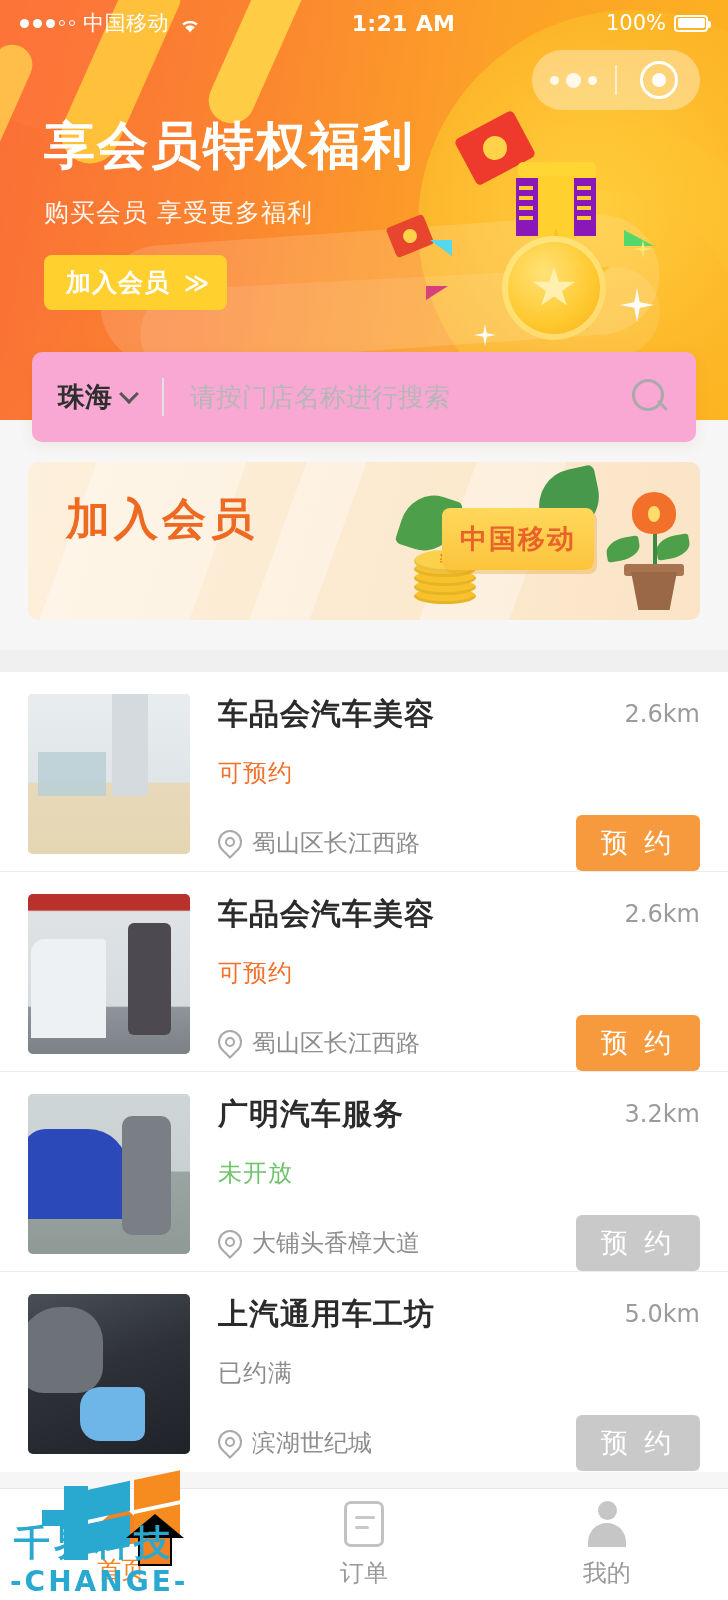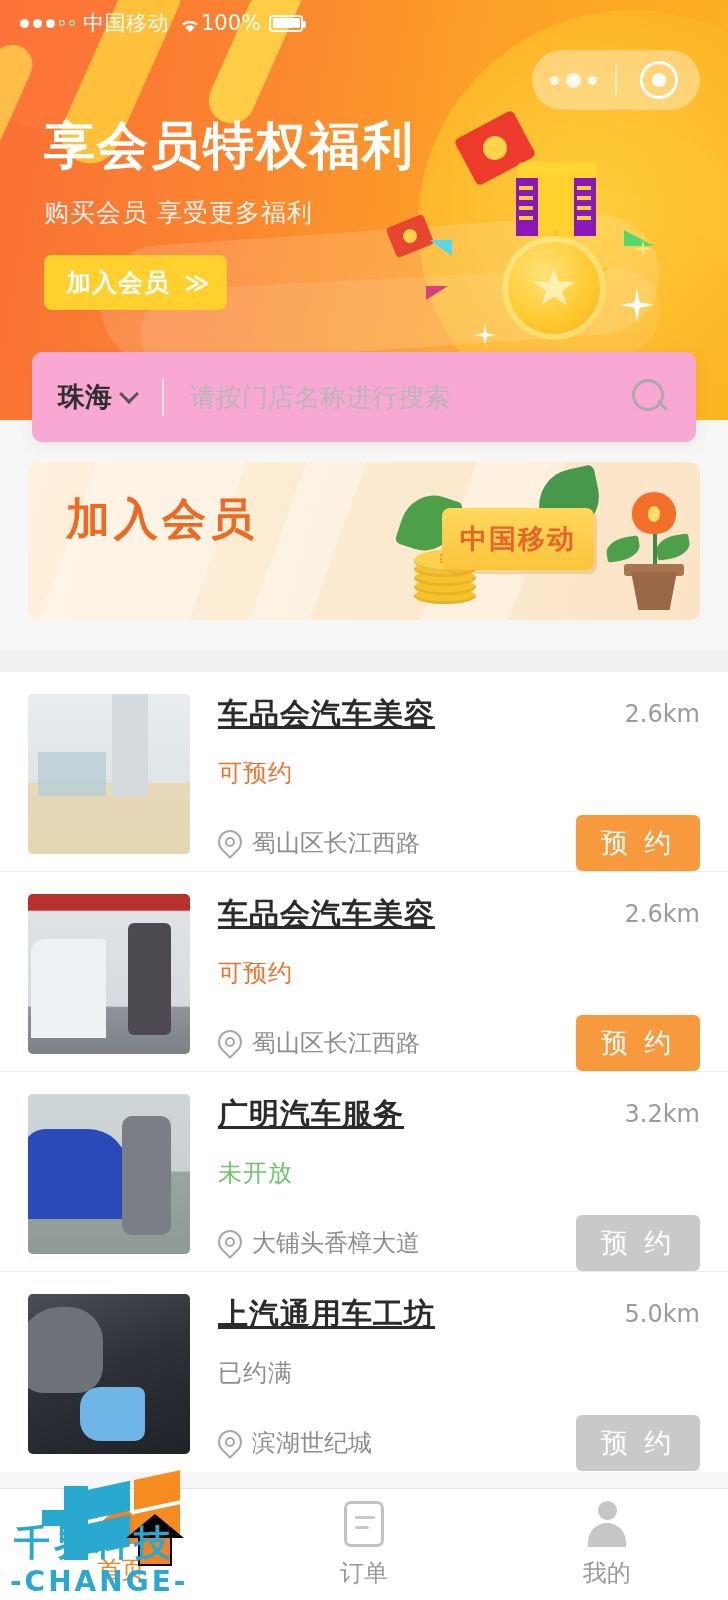--- a/index.html
+++ b/index.html
@@ -216,21 +216,21 @@
     height:200px; border-bottom:1px solid #ececec;
   }
   .store:last-child { border-bottom:none; }
   .thumb {
     width:162px; height:160px; border-radius:5px; flex:0 0 auto; overflow:hidden; position:relative;
     background:#cfd6da;
   }
   .thumb .ph { position:absolute; inset:0; }
   .store-info { flex:1; position:relative; padding-left:28px; }
   .store-row1 { display:flex; align-items:flex-start; justify-content:space-between; }
-  .store-name { font-size:30px; color:#2b2b2b; font-weight:600; letter-spacing:1px;text-decoration:underline; }
+  .store-name { font-size:30px; color:#2b2b2b; font-weight:600; letter-spacing:1px; }
   .store-dist { font-size:24px; color:#9b9b9b; padding-top:6px; }
   .store-status { font-size:24px; margin-top:22px; letter-spacing:1px; }
   .store-row3 { display:flex; align-items:center; justify-content:space-between; margin-top:26px; }
   .store-addr { display:flex; align-items:center; gap:12px; font-size:24px; color:#8d8d8d; }
   .pin { width:22px; height:27px; position:relative; flex:0 0 auto; }
   .pin::before { content:''; position:absolute; left:0; top:0; width:20px; height:20px; border:2.5px solid #a8a8a8;
     border-radius:50% 50% 50% 0; transform:rotate(-45deg); }
   .pin::after { content:''; position:absolute; left:7px; top:7px; width:6px; height:6px; border:2px solid #a8a8a8;
     border-radius:50%; }
   .book-btn {
@@ -331,20 +331,21 @@
         </span>
         <span class="carrier">中国移动</span>
         <span class="wifi-ico">
           <svg width="22" height="16" viewBox="0 0 22 16">
             <path d="M11 14.5l-3.2-4.1a5.1 5.1 0 016.4 0z" fill="#fff"></path>
             <path d="M3.3 5.6a12 12 0 0115.4 0l-1.6 2a9.4 9.4 0 00-12.2 0z" fill="#fff"></path>
             <path d="M6.2 9.3a7.6 7.6 0 019.6 0l-1.6 2a5.1 5.1 0 00-6.4 0z" fill="#fff"></path>
           </svg>
         </span>
       </div>
+      <div class="sb-center">1:21 AM</div>
       <div class="sb-right">
         <span>100%</span>
         <span class="batt">
             <i></i>
           </span>
       </div>
     </div>
 
     <div class="capsule">
       <span class="dots">

